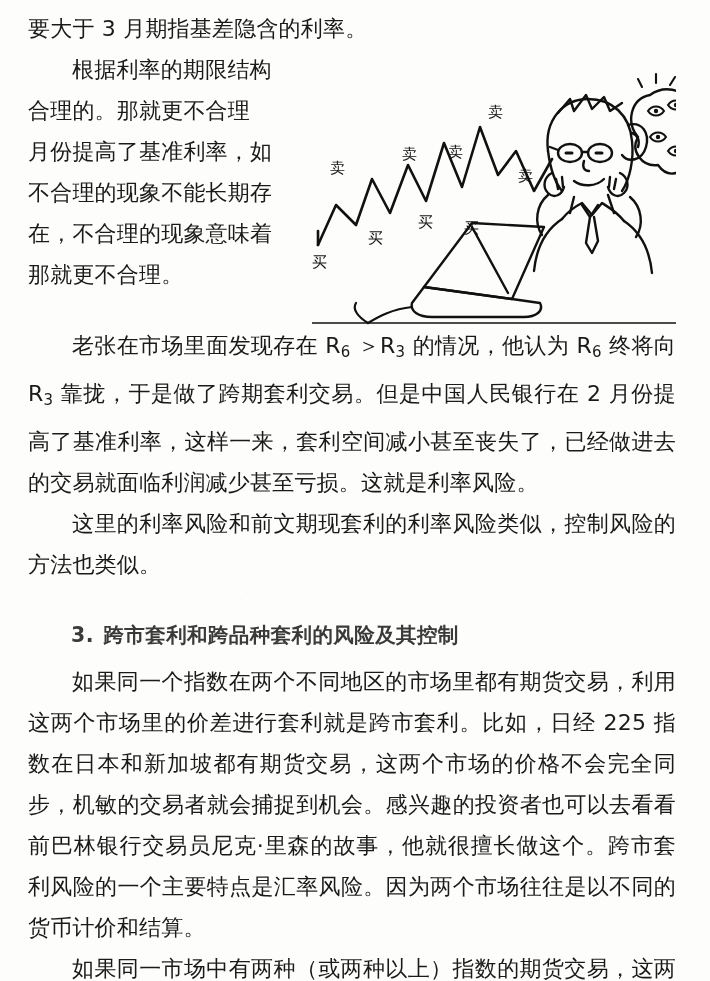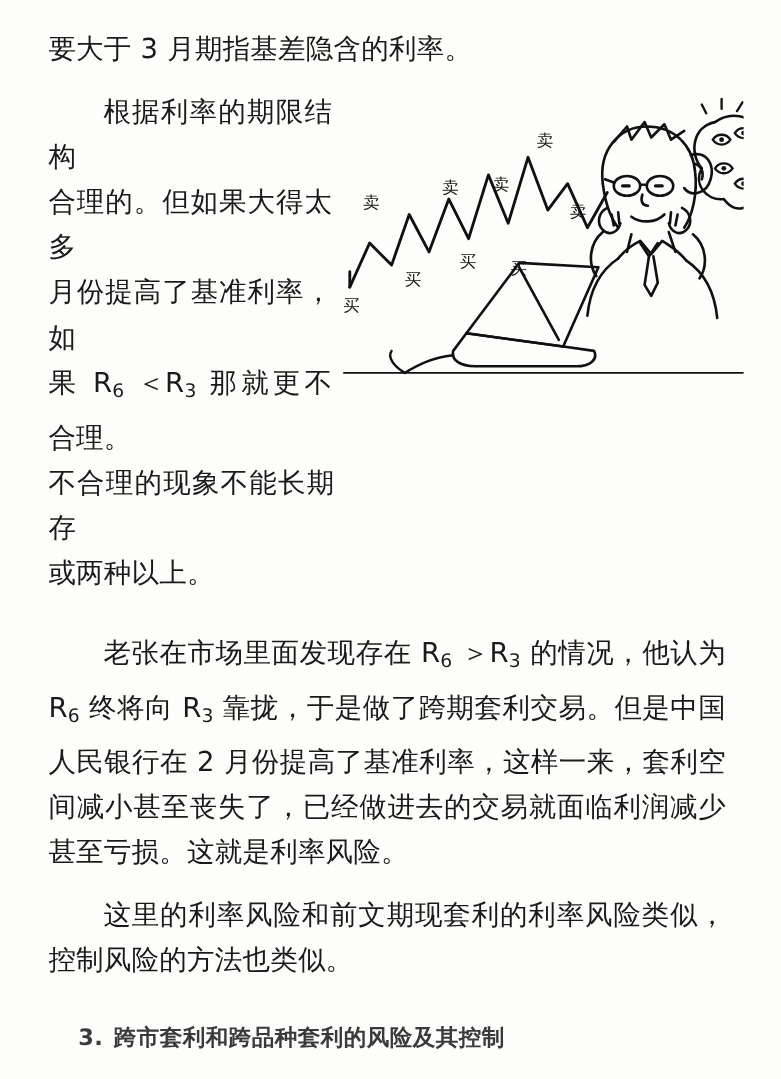--- a/index.html
+++ b/index.html
@@ -29,26 +29,26 @@
     inset: 0;
     background:
       radial-gradient(circle at 12% 8%, rgba(0,0,0,0.022) 0 1px, transparent 1px),
       radial-gradient(circle at 66% 22%, rgba(0,0,0,0.018) 0 1px, transparent 1px),
       radial-gradient(circle at 34% 61%, rgba(0,0,0,0.018) 0 1px, transparent 1px),
       radial-gradient(circle at 85% 77%, rgba(0,0,0,0.02) 0 1px, transparent 1px),
       radial-gradient(circle at 50% 95%, rgba(0,0,0,0.016) 0 1px, transparent 1px);
     pointer-events: none;
   }
   .body-text {
-    font-size: 25px;
+    font-size: 22px;
     line-height: 41px;
     letter-spacing: 0.2px;
     text-align: justify;
     text-justify: inter-ideograph;
-    margin: 16px;
+    margin: 0;
   }
   .indent { text-indent: 2em; }
   .sub { font-size: 0.68em; vertical-align: -0.28em; }
 
   
   .line-top { margin-bottom: 0; }
 
   
   .wrap-block {
     position: relative;
@@ -168,25 +168,25 @@
           <circle cx="364" cy="96" r="2.2" fill="#111111" stroke="none"></circle>
 
           <path d="M330,32 l-4,-8 M344,28 l0,-9 M358,30 l5,-8"></path>
         </g>
       </svg>
     </div>
 
     <div class="narrow-col">
       <p class="body-text">
         <span class="indent" style="display:block">根据利率的期限结构</span>
-        <span style="display:block">合理的。但如果大得太多</span>
+        <span style="display:block">合理的。那就更不合理</span>
         <span style="display:block">月份提高了基准利率，如</span>
-        <span style="display:block">果 R<span class="sub">6</span> ＜R<span class="sub">3</span> 那就更不合理。</span>
         <span style="display:block">不合理的现象不能长期存</span>
-        <span style="display:block">或两种以上。</span>
+        <span style="display:block">在，不合理的现象意味着</span>
+        <span style="display:block">那就更不合理。</span>
       </p>
     </div>
   </div>
 
   <p class="body-text indent">老张在市场里面发现存在 R<span class="sub">6</span> ＞R<span class="sub">3</span> 的情况，他认为 R<span class="sub">6</span> 终将向 R<span class="sub">3</span> 靠拢，于是做了跨期套利交易。但是中国人民银行在 2 月份提高了基准利率，这样一来，套利空间减小甚至丧失了，已经做进去的交易就面临利润减少甚至亏损。这就是利率风险。</p>
   <p class="body-text indent">这里的利率风险和前文期现套利的利率风险类似，控制风险的方法也类似。</p>
 
   <h2 class="section-title">
     <span class="num">3.</span>
     <span>跨市套利和跨品种套利的风险及其控制</span>

